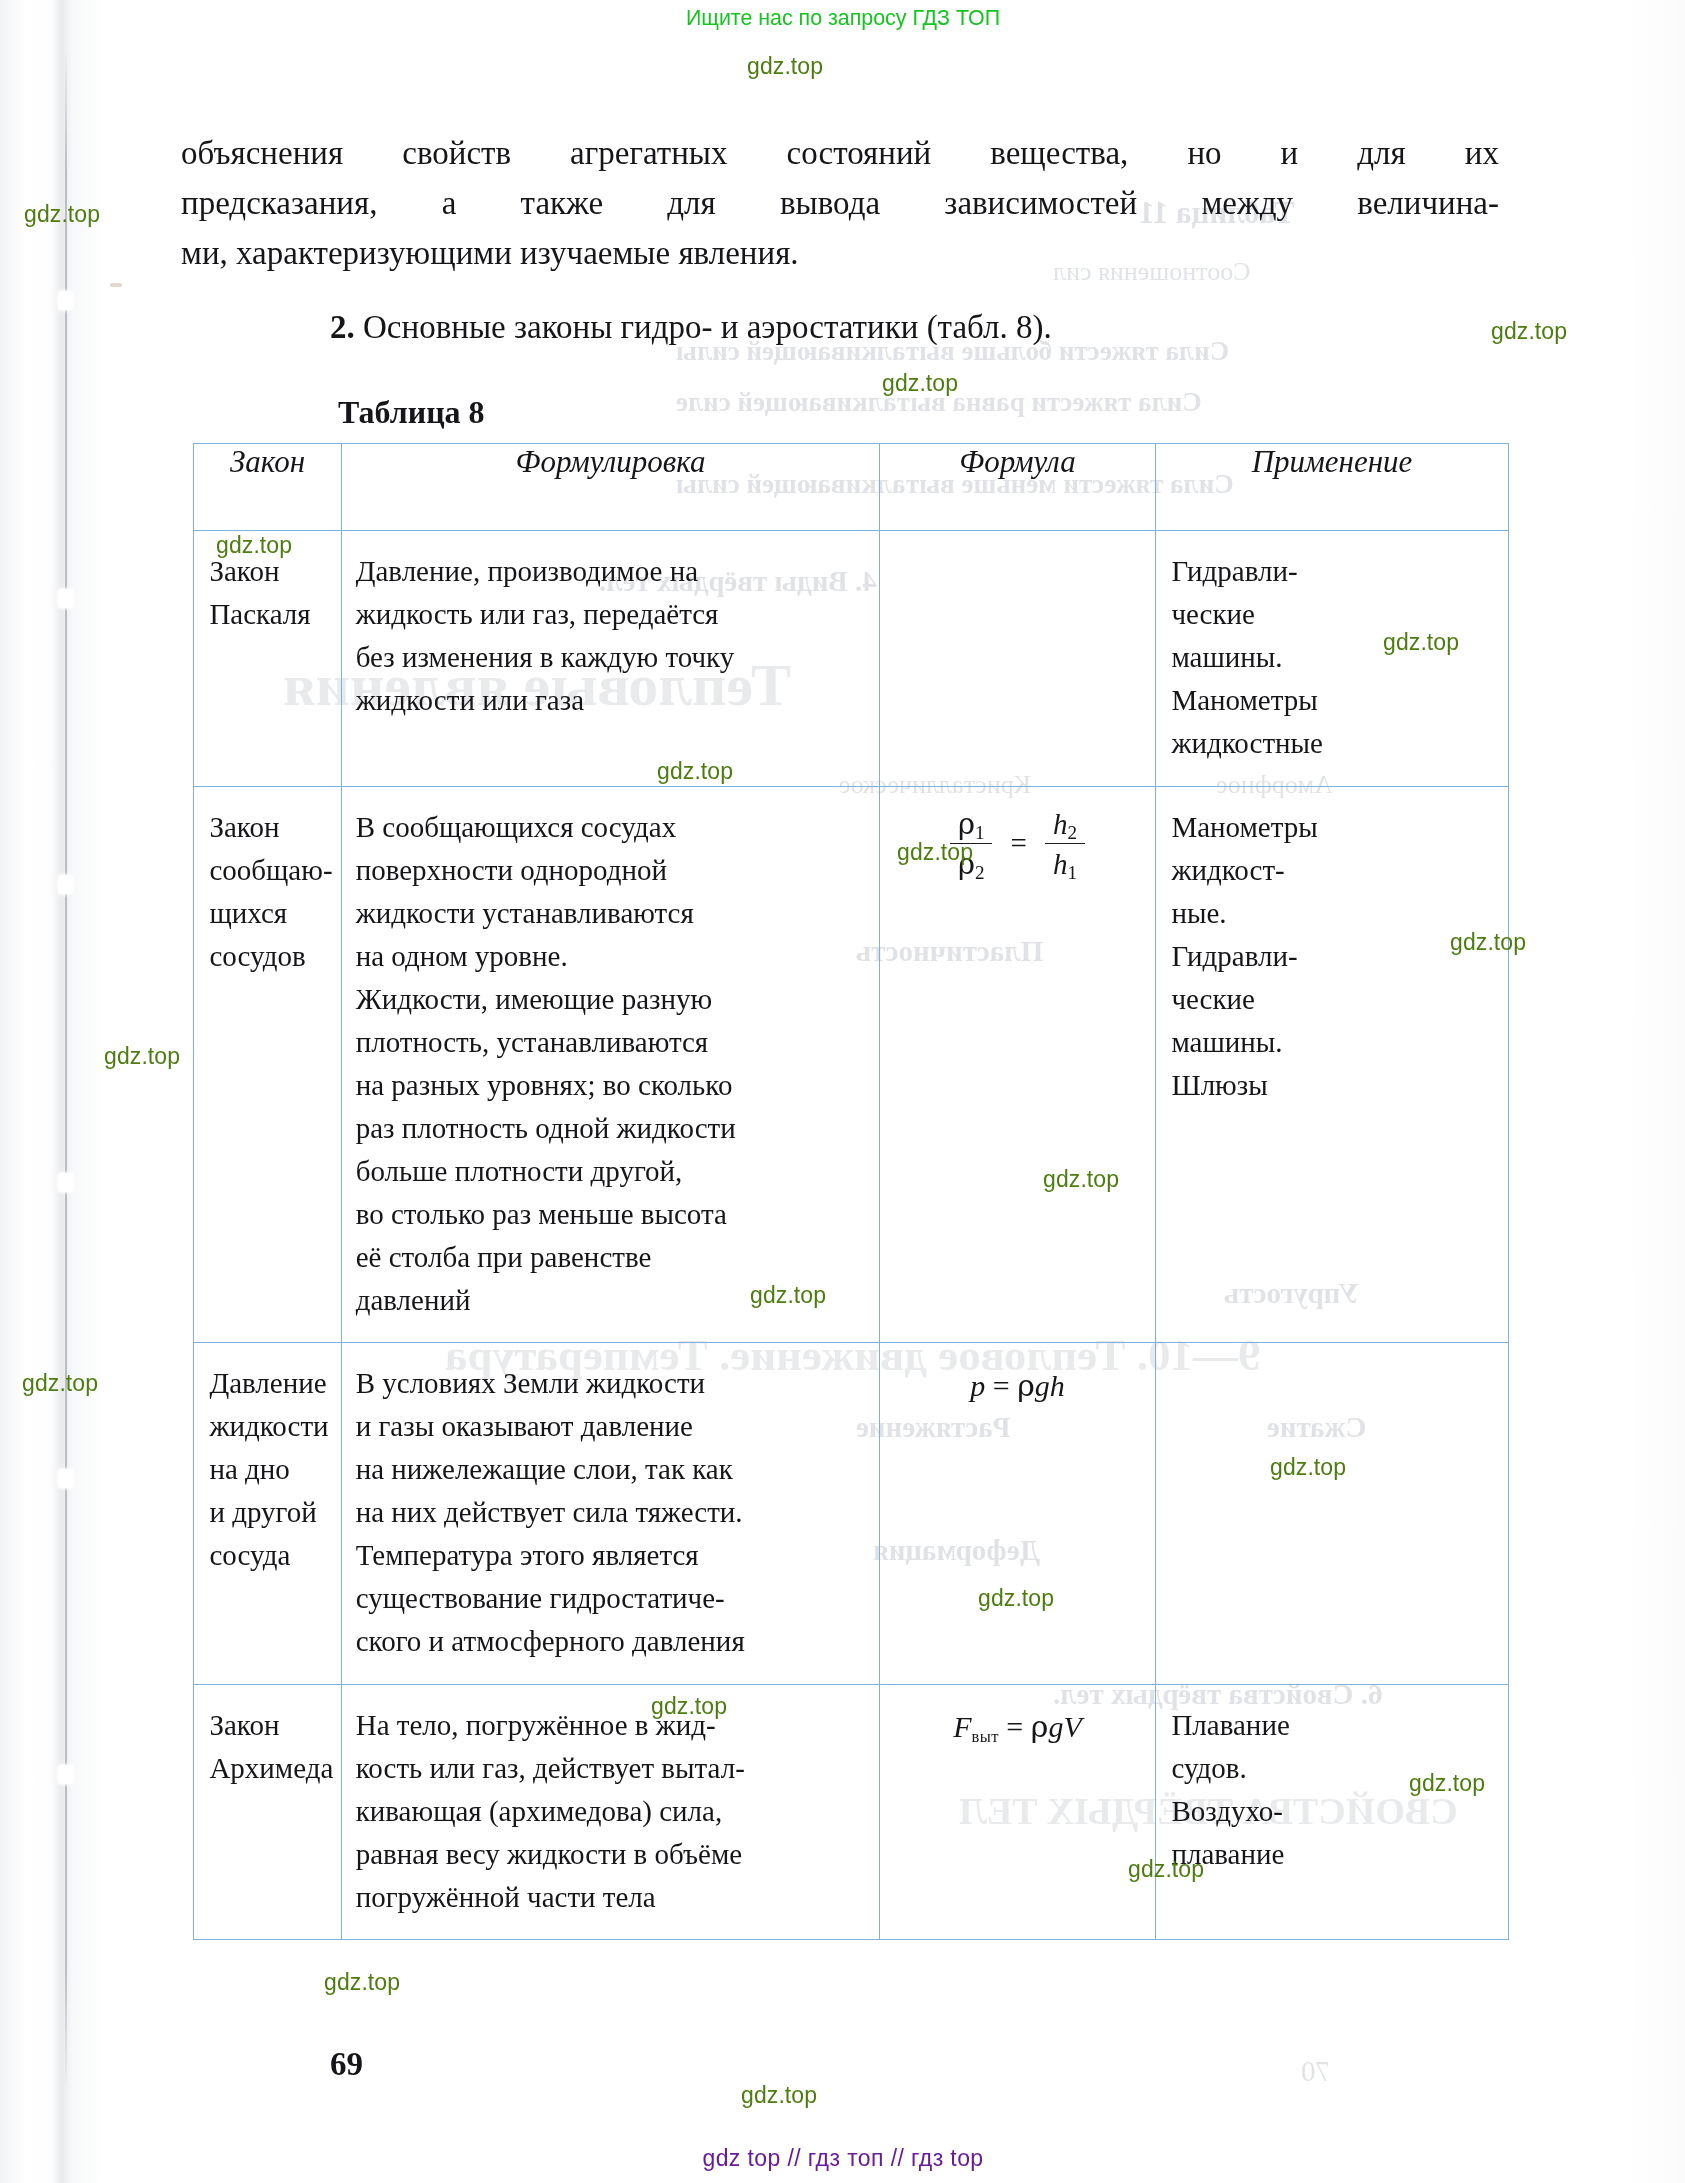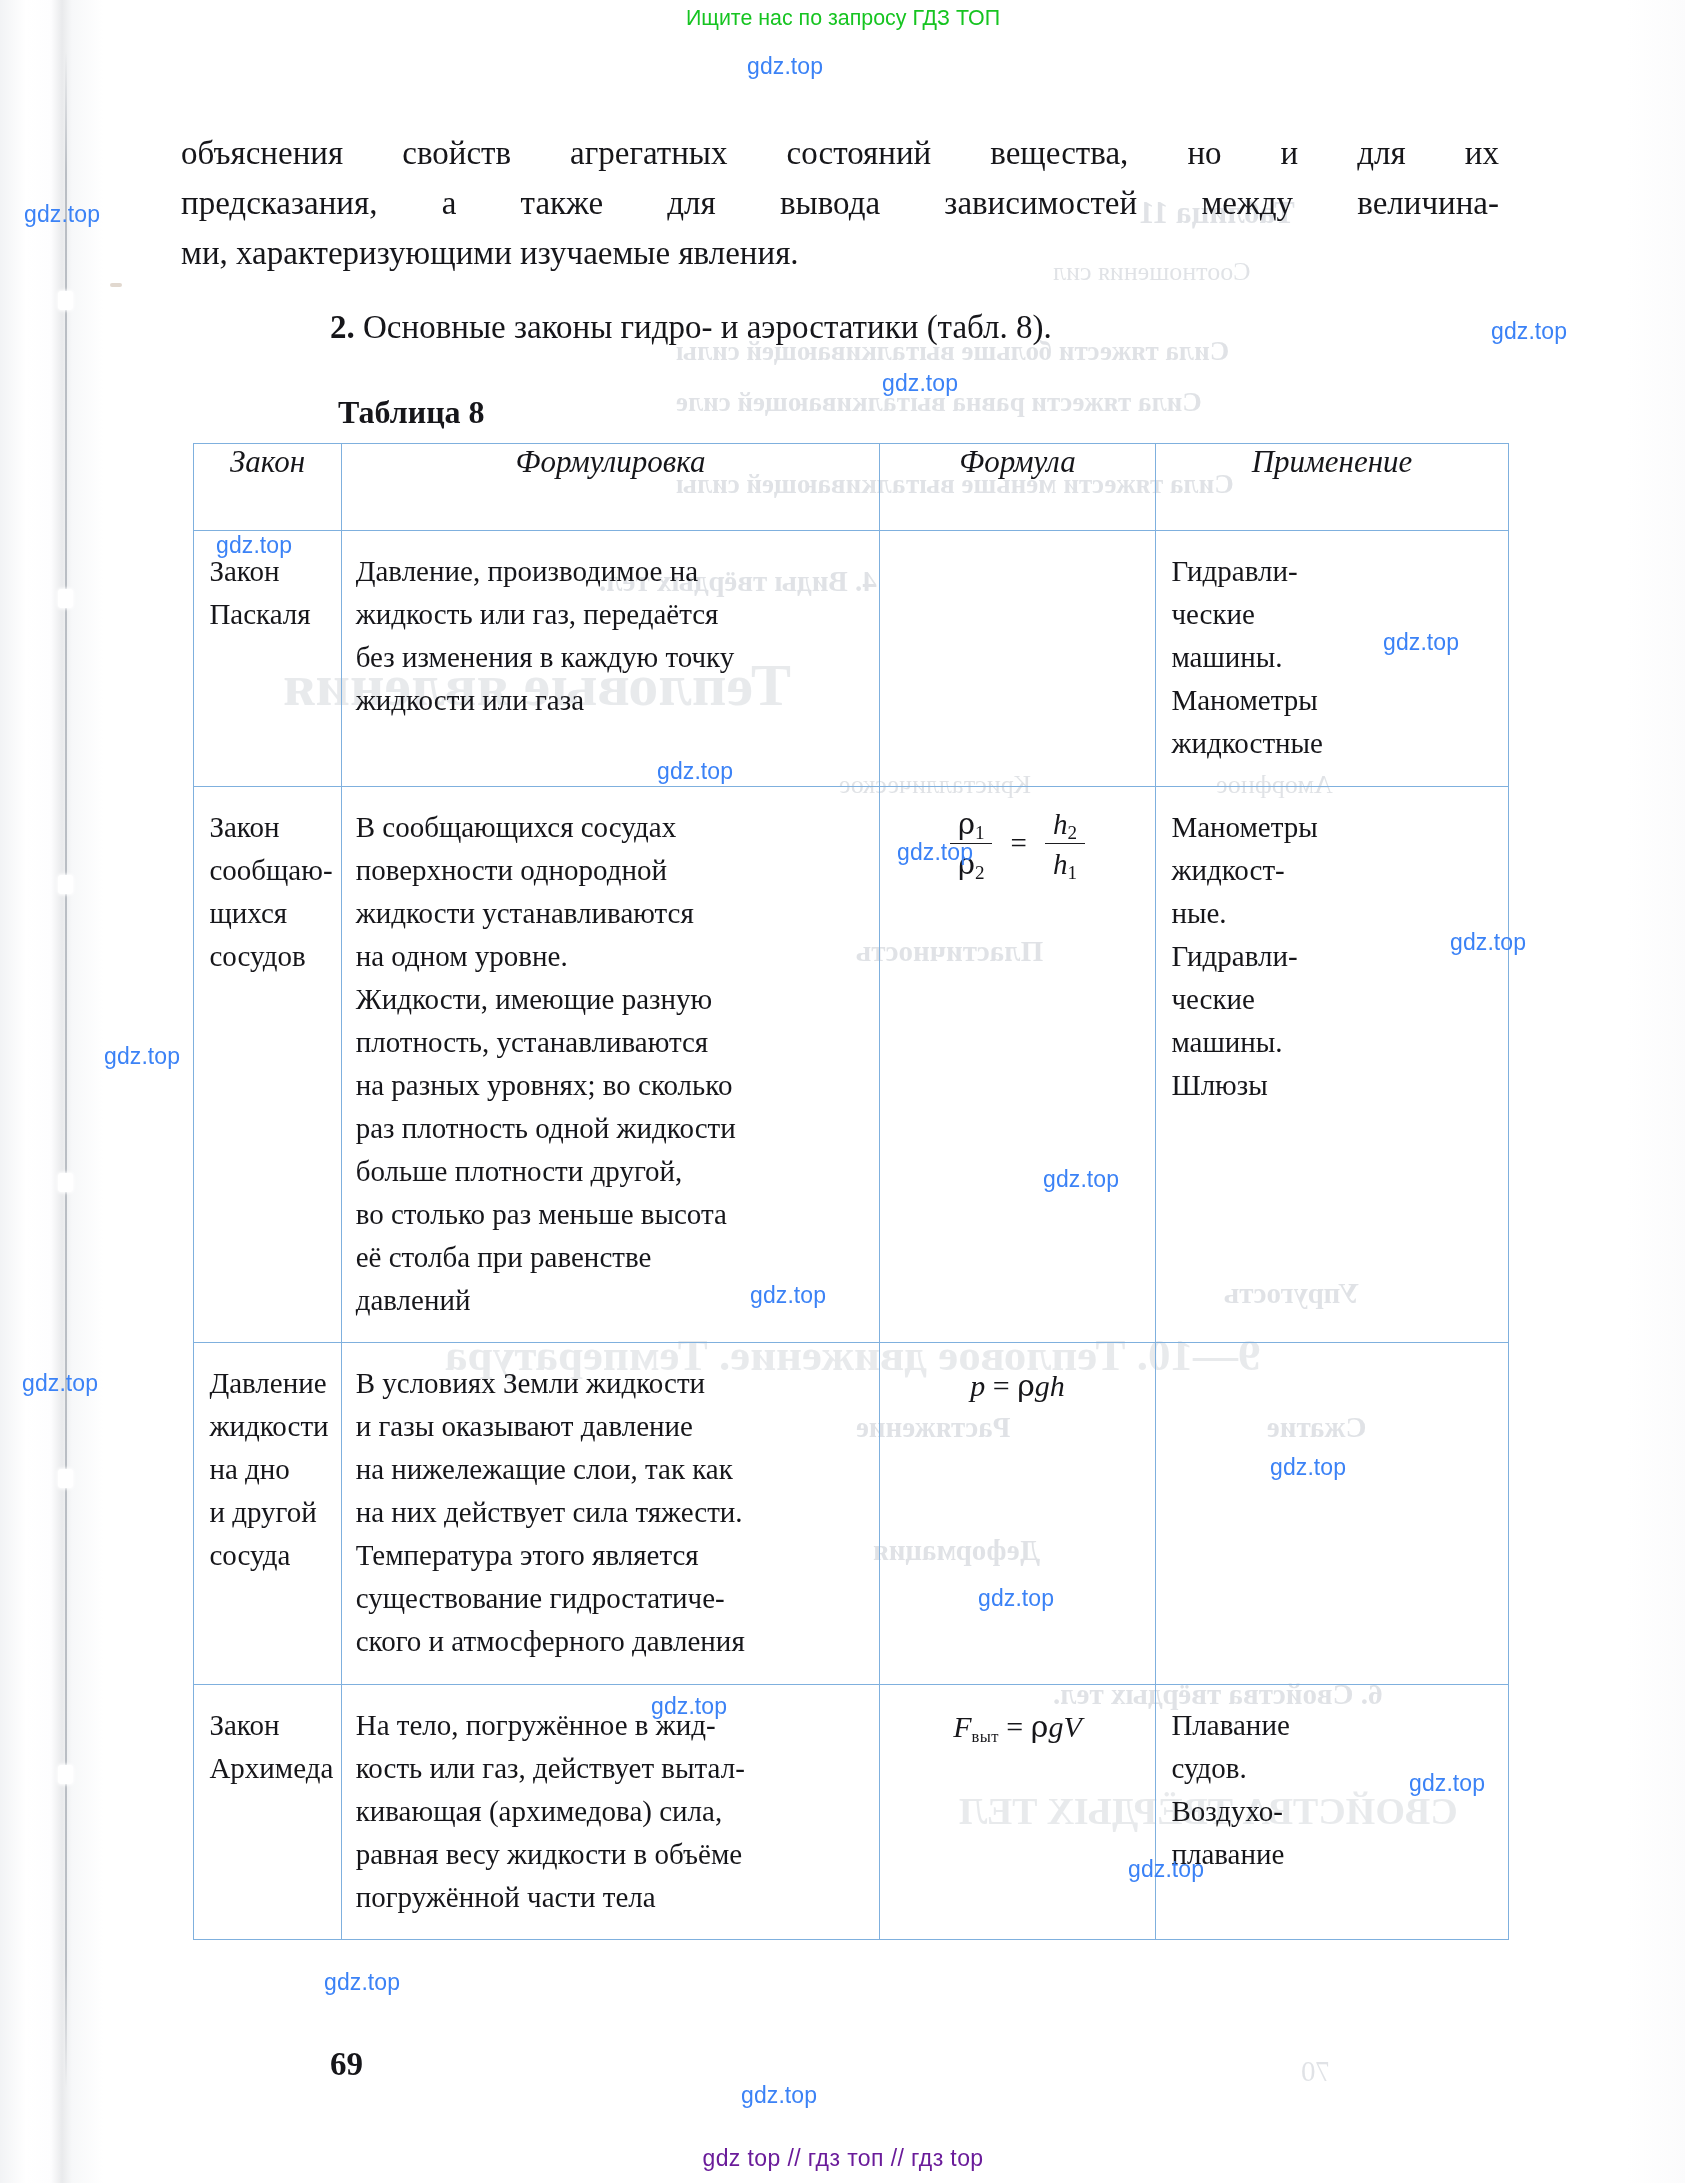--- a/index.html
+++ b/index.html
@@ -69,21 +69,21 @@
     font-family: "Liberation Serif", serif;
   }
   .ghost.b { font-weight: bold; }
   .ghost.big { opacity: .22; }
 
   
   .wm {
     position: absolute;
     font-family: "Liberation Sans", sans-serif;
     font-size: 23px;
-    color: #3b82f6;
+    color: #4d7c0f;
     letter-spacing: 0.1px;
     z-index: 6;
     white-space: nowrap;
   }
 
   
   .banner-top {
     position: absolute;
     top: 6px; left: 0; right: 0;
     text-align: center;

